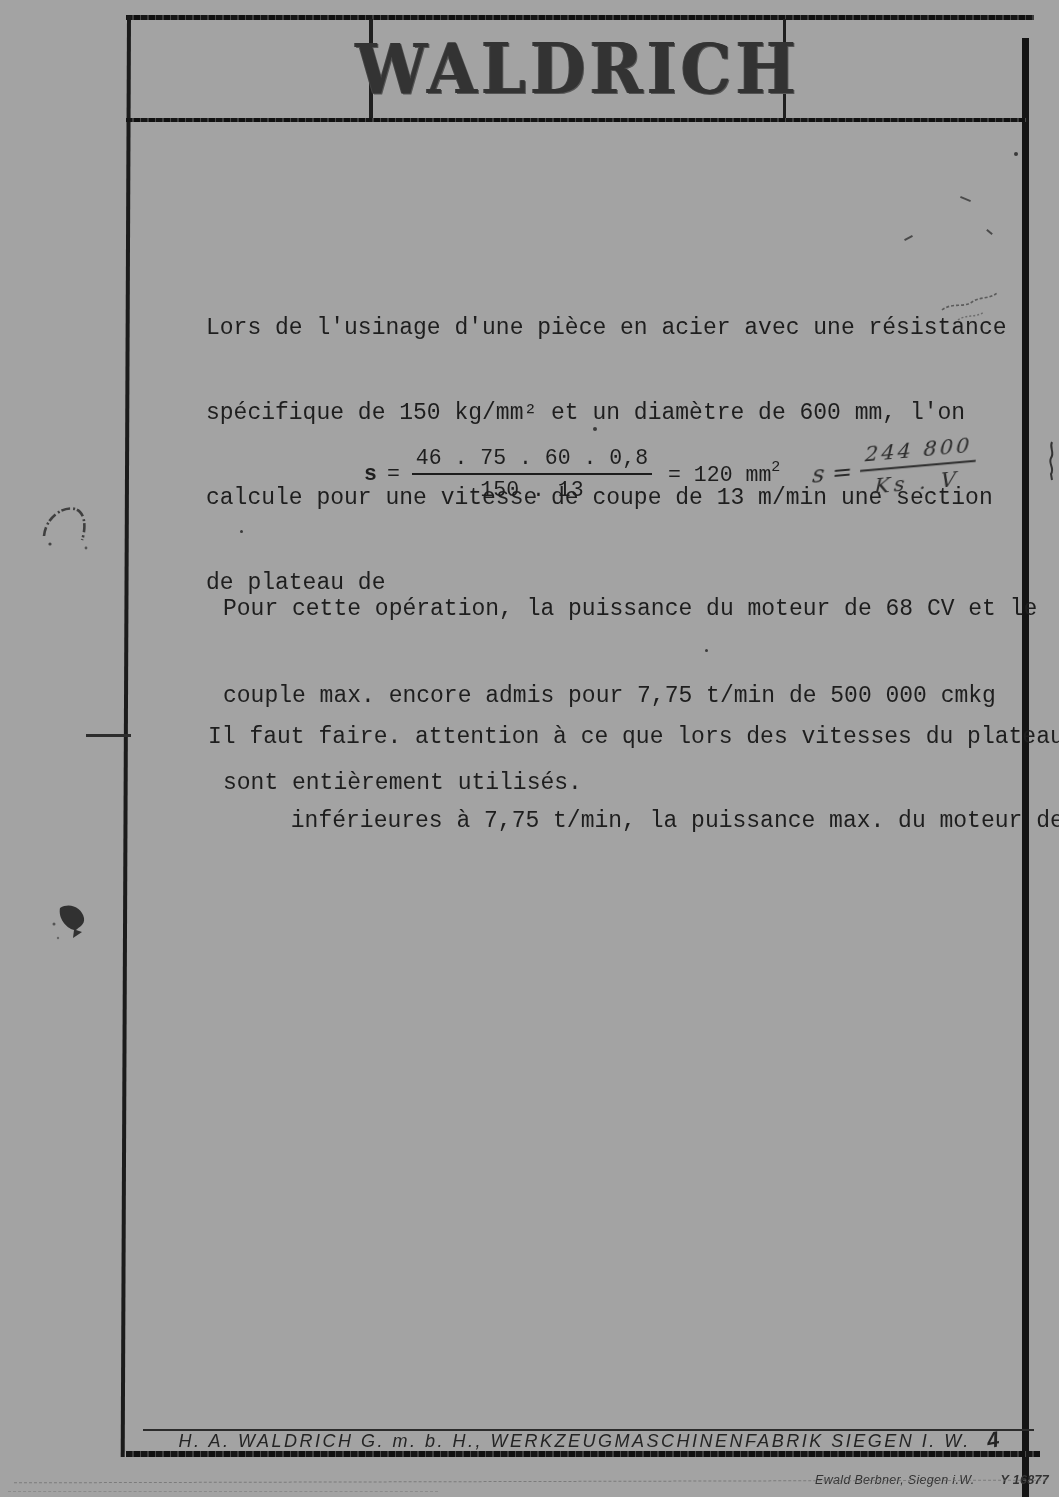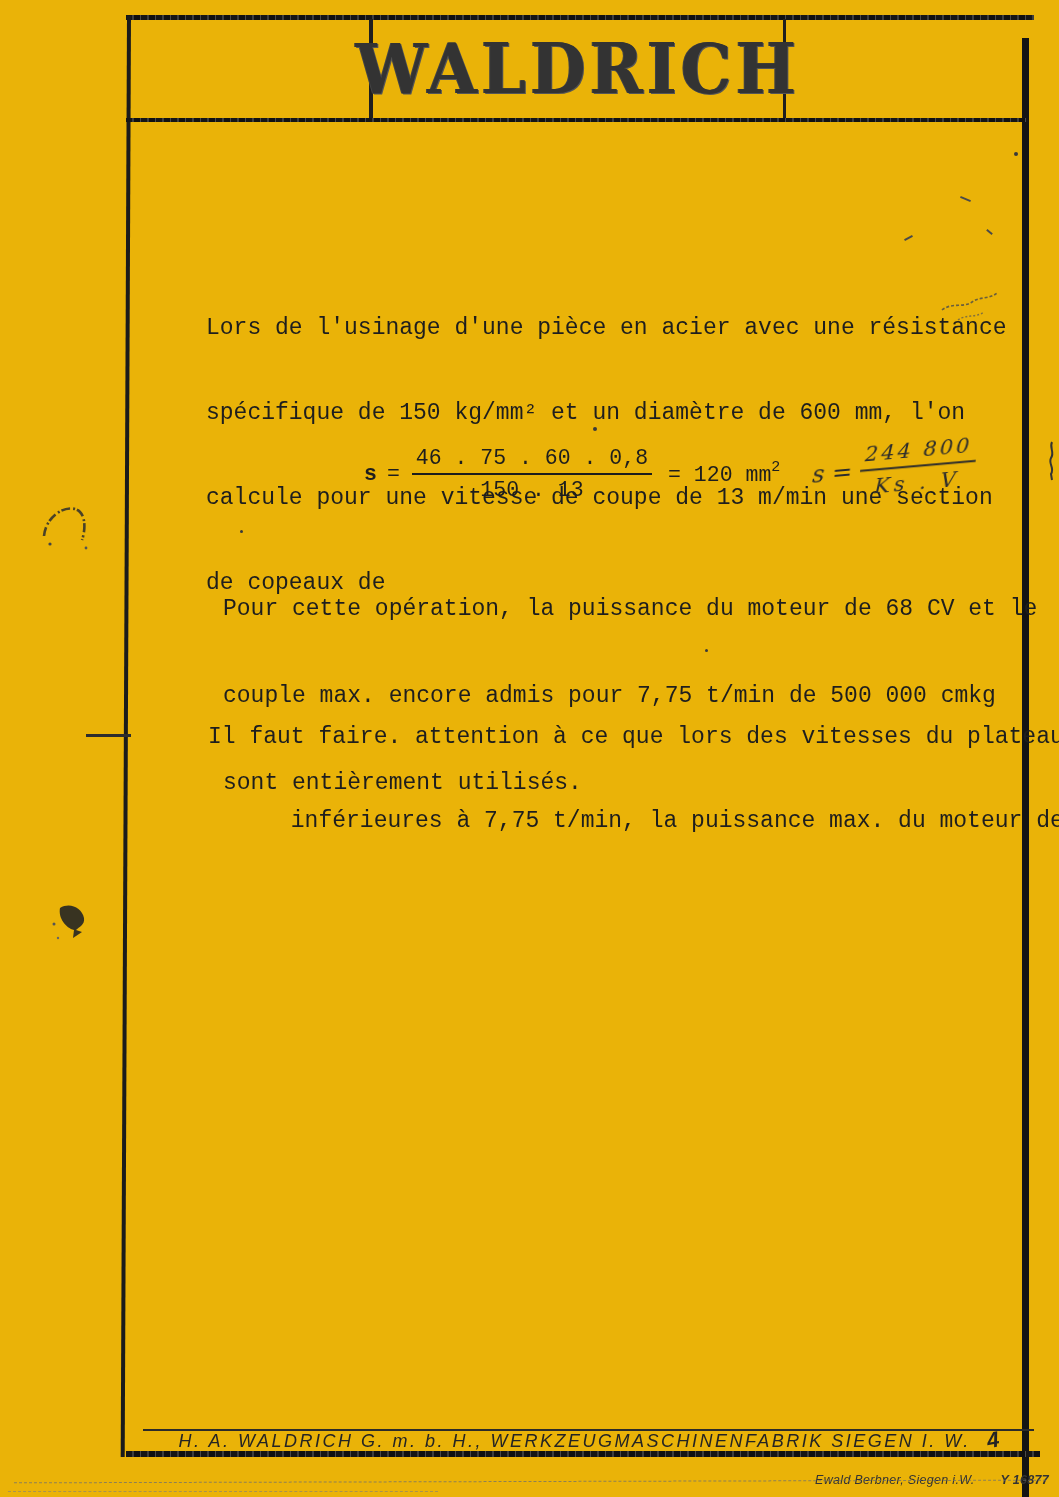--- a/index.html
+++ b/index.html
@@ -1,20 +1,20 @@
 <!DOCTYPE html>
 <html><head>
 <meta charset="utf-8">
 <style>
   html,body{margin:0;padding:0;background:#e8e8e6;}
   .page{
     position:relative;
     width:1059px;height:1497px;
     margin:0 auto;
-    background:#eab308;
+    background:#a3a3a3;
     overflow:hidden;
     font-family:"Liberation Mono",monospace;
     color:#1e1e1e;
   }
   
   .rule-h{position:absolute;background:repeating-linear-gradient(90deg,#161616 0 6px,#3d3d3d 6px 8px,#101010 8px 14px,#4a4a4a 14px 15px);}
   .rule-top{left:126px;top:15px;width:908px;height:5px;}
   .rule-logo-bottom{left:126px;top:118px;width:902px;height:4px;}
   .border-left{position:absolute;left:127px;top:16px;width:4px;height:1441px;background:#1b1b1b;transform:rotate(0.25deg);transform-origin:top center;}
   .border-right{position:absolute;left:1022px;top:38px;width:7px;height:1459px;background:#141414;}
@@ -92,21 +92,21 @@
   <div class="rule-h rule-logo-bottom"></div>
 
   <div class="logo-box">
     <span class="logo">WALDRICH</span>
   </div>
 
   <div class="para p1">
     <div>Lors de l'usinage d'une pièce en acier avec une résistance</div>
     <div>spécifique de 150 kg/mm² et un diamètre de 600 mm, l'on</div>
     <div>calcule pour une vitesse de coupe de 13 m/min une section</div>
-    <div>de copeaux de</div>
+    <div>de plateau de</div>
   </div>
 
   <div class="formula">
     <span class="lhs">s</span>
     <span class="eq">=</span>
     <span class="frac">
       <span class="num">46 . 75 . 60 . 0,8</span>
       <span class="den">150 . 13</span>
     </span>
     <span class="result"><span>= 120 mm</span><sup class="exp">2</sup></span>

